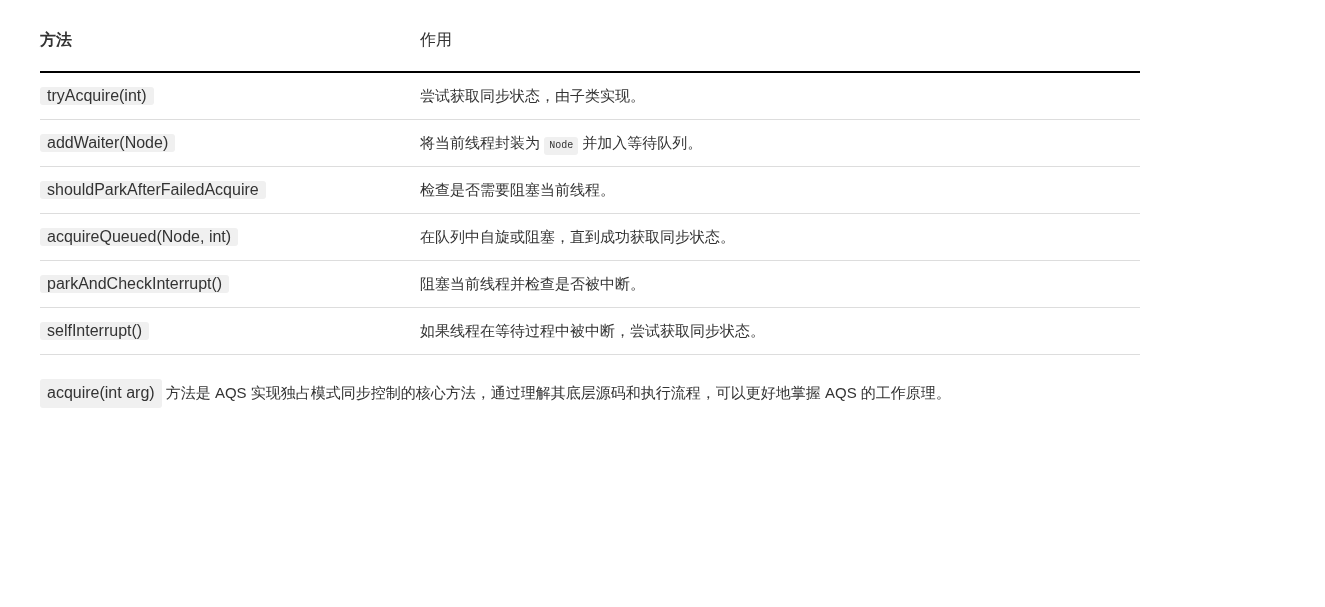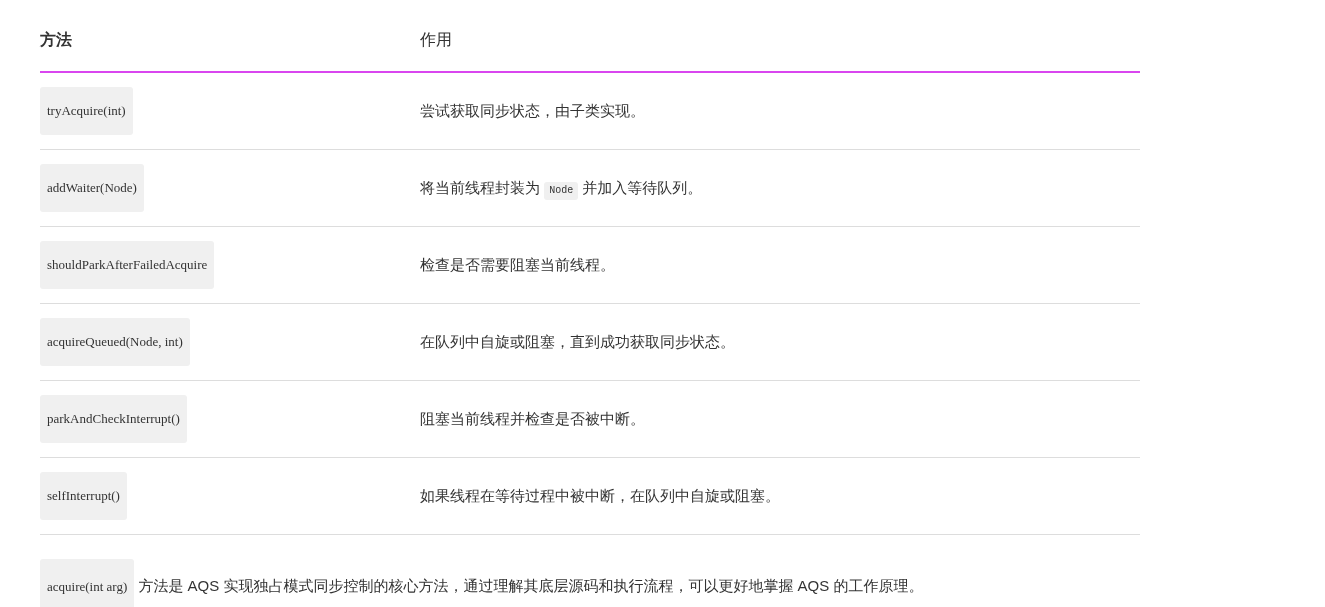--- a/index.html
+++ b/index.html
@@ -17,21 +17,21 @@
     }
 
     .table-container {
       width: 100%;
       max-width: 1100px;
     }
 
     .table-header {
       display: grid;
       grid-template-columns: 380px 1fr;
-      border-bottom: 2px solid #d946ef;
+      border-bottom: 2px solid #000000;
       padding-bottom: 10px;
       margin-bottom: 0;
     }
 
     .table-header .col-method {
       font-weight: bold;
       font-size: 16px;
       padding: 10px 0;
     }
 
@@ -55,23 +55,23 @@
     .table-row .cell-desc {
       padding: 2px 0;
       color: #333;
       line-height: 1.6;
     }
 
     .code-tag {
       display: inline-block;
       background-color: #f0f0f0;
       border-radius: 3px;
-      padding: 16px 7px;
-      font-family: Liberation Serif, serif;
-      font-size: 13px;
+      padding: 0 7px;
+      font-family: Liberation Sans, sans-serif;
+      font-size: 16px;
       color: #333;
     }
 
     .inline-code {
       display: inline-block;
       background-color: #f0f0f0;
       border-radius: 3px;
       padding: 1px 5px;
       font-family: "SFMono-Regular", Consolas, "Liberation Mono", Menlo, Courier, monospace;
       font-size: 10px;
@@ -127,19 +127,19 @@
     <div class="cell-method">
       <span class="code-tag">parkAndCheckInterrupt()</span>
     </div>
     <div class="cell-desc">阻塞当前线程并检查是否被中断。</div>
   </div>
 
   <div class="table-row">
     <div class="cell-method">
       <span class="code-tag">selfInterrupt()</span>
     </div>
-    <div class="cell-desc">如果线程在等待过程中被中断，在队列中自旋或阻塞。</div>
+    <div class="cell-desc">如果线程在等待过程中被中断，尝试获取同步状态。</div>
   </div>
 </div>
 
 <div class="summary-paragraph">
   <span class="code-tag">acquire(int arg)</span><span> 方法是 AQS 实现独占模式同步控制的核心方法，通过理解其底层源码和执行流程，可以更好地掌握 AQS 的工作原理。</span>
 </div>
 
 </body></html>

